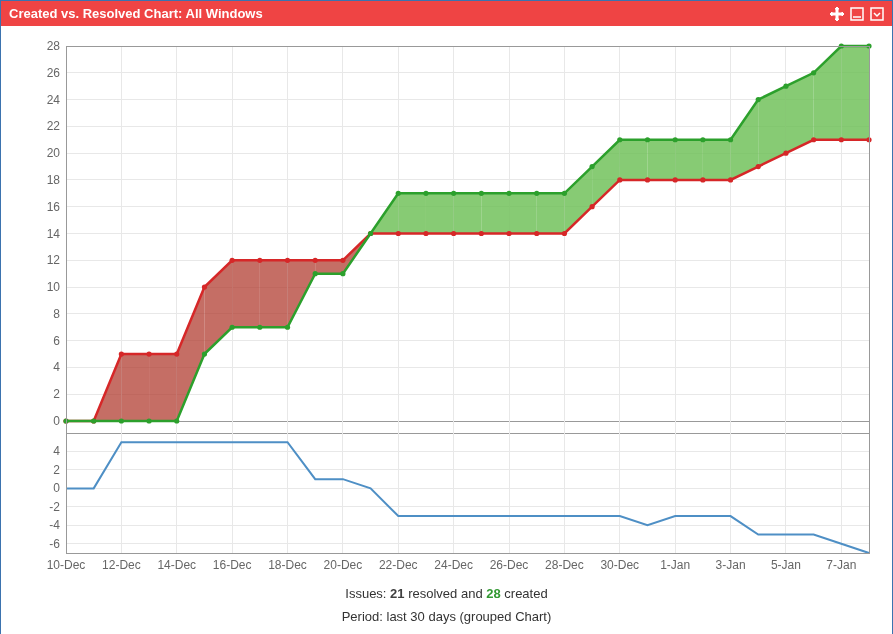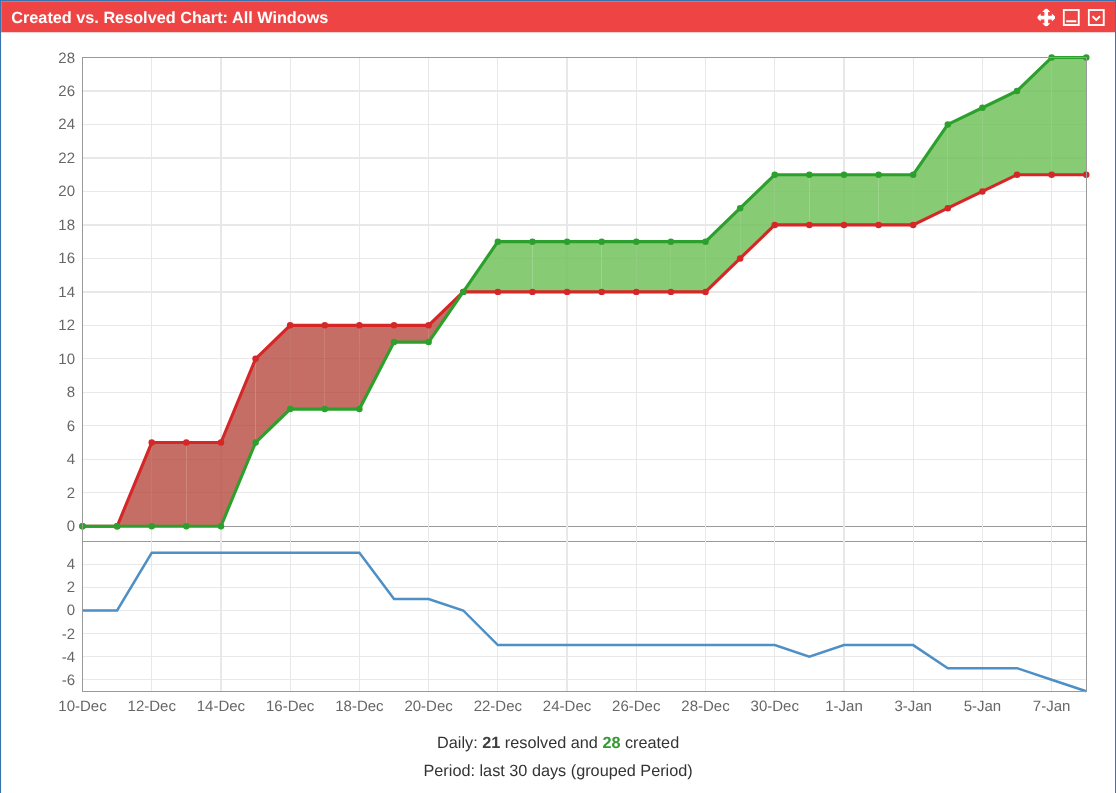--- a/index.html
+++ b/index.html
@@ -240,19 +240,19 @@
         <circle cx="719.551724137931" cy="103.75" r="2.6" fill="#2ca02c"></circle>
         <circle cx="747.2413793103449" cy="63.57142857142861" r="2.6" fill="#2ca02c"></circle>
         <circle cx="774.9310344827586" cy="50.17857142857139" r="2.6" fill="#2ca02c"></circle>
         <circle cx="802.6206896551724" cy="36.78571428571428" r="2.6" fill="#2ca02c"></circle>
         <circle cx="830.3103448275863" cy="10" r="2.6" fill="#2ca02c"></circle>
         <circle cx="858" cy="10" r="2.6" fill="#2ca02c"></circle>
         <path d="M55 452.38461538461536 L82.6896551724138 452.38461538461536 L110.37931034482759 406.2307692307692 L138.0689655172414 406.2307692307692 L165.75862068965517 406.2307692307692 L193.44827586206895 406.2307692307692 L221.13793103448276 406.2307692307692 L248.82758620689657 406.2307692307692 L276.51724137931035 406.2307692307692 L304.2068965517241 443.15384615384613 L331.8965517241379 443.15384615384613 L359.58620689655174 452.38461538461536 L387.2758620689655 480.0769230769231 L414.9655172413793 480.0769230769231 L442.65517241379314 480.0769230769231 L470.3448275862069 480.0769230769231 L498.0344827586207 480.0769230769231 L525.7241379310344 480.0769230769231 L553.4137931034483 480.0769230769231 L581.1034482758621 480.0769230769231 L608.7931034482758 480.0769230769231 L636.4827586206897 489.3076923076923 L664.1724137931035 480.0769230769231 L691.8620689655172 480.0769230769231 L719.551724137931 480.0769230769231 L747.2413793103449 498.53846153846155 L774.9310344827586 498.53846153846155 L802.6206896551724 498.53846153846155 L830.3103448275863 507.7692307692308 L858 517" fill="none" stroke="#4e8fc5" stroke-width="2"></path>
         <rect x="55" y="10" width="803" height="507" fill="none" stroke="#999" stroke-width="1" shape-rendering="crispEdges"></rect>
       </svg>
     <div class="caption">
-      <span>Daily: </span><span class="created">21</span><span> resolved and </span><span class="resolved">28</span><span> created</span>
+      <span>Issues: </span><span class="created">21</span><span> resolved and </span><span class="resolved">28</span><span> created</span>
     </div>
     <div class="caption">
-      <span>Period: last </span><span class="bold">30</span><span> days (grouped </span><span class="bold">Period</span><span>)</span>
+      <span>Period: last </span><span class="bold">30</span><span> days (grouped </span><span class="bold">Chart</span><span>)</span>
     </div>
   </div>
 </div>
 
 </body></html>

